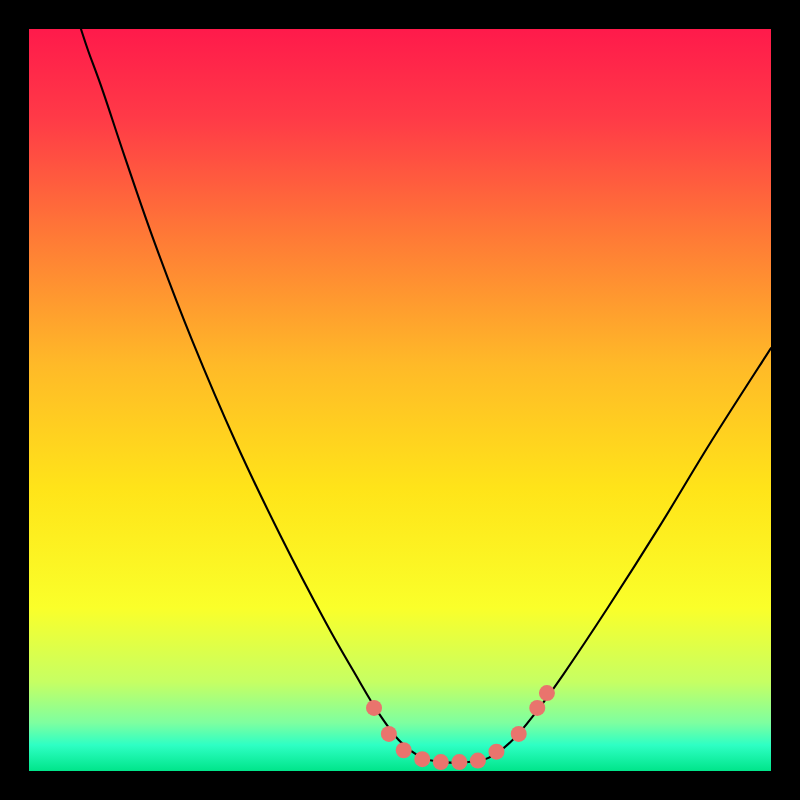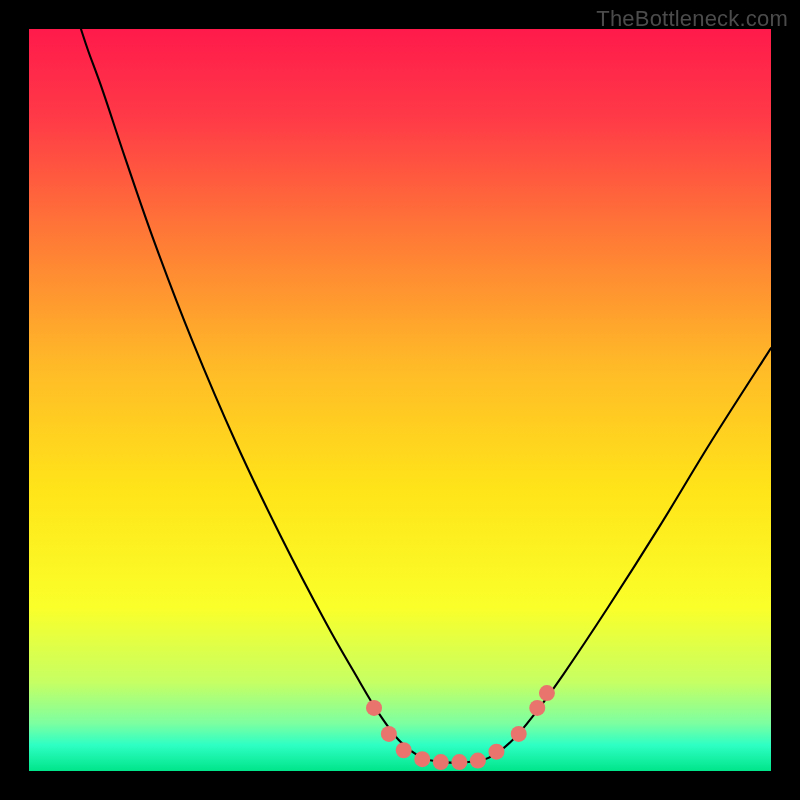--- a/index.html
+++ b/index.html
@@ -62,14 +62,13 @@
         <circle cx="393.26" cy="730.13" r="8" fill="#e9746d"></circle>
         <circle cx="411.81" cy="733.10" r="8" fill="#e9746d"></circle>
         <circle cx="430.36" cy="733.10" r="8" fill="#e9746d"></circle>
         <circle cx="448.91" cy="731.61" r="8" fill="#e9746d"></circle>
         <circle cx="467.46" cy="722.71" r="8" fill="#e9746d"></circle>
         <circle cx="489.72" cy="704.90" r="8" fill="#e9746d"></circle>
         <circle cx="508.27" cy="678.93" r="8" fill="#e9746d"></circle>
         <circle cx="517.92" cy="664.09" r="8" fill="#e9746d"></circle>
       </g>
   </svg>
-  <div class="attribution">TheBottleneck.com</div>
 </div>
 
 </body></html>

